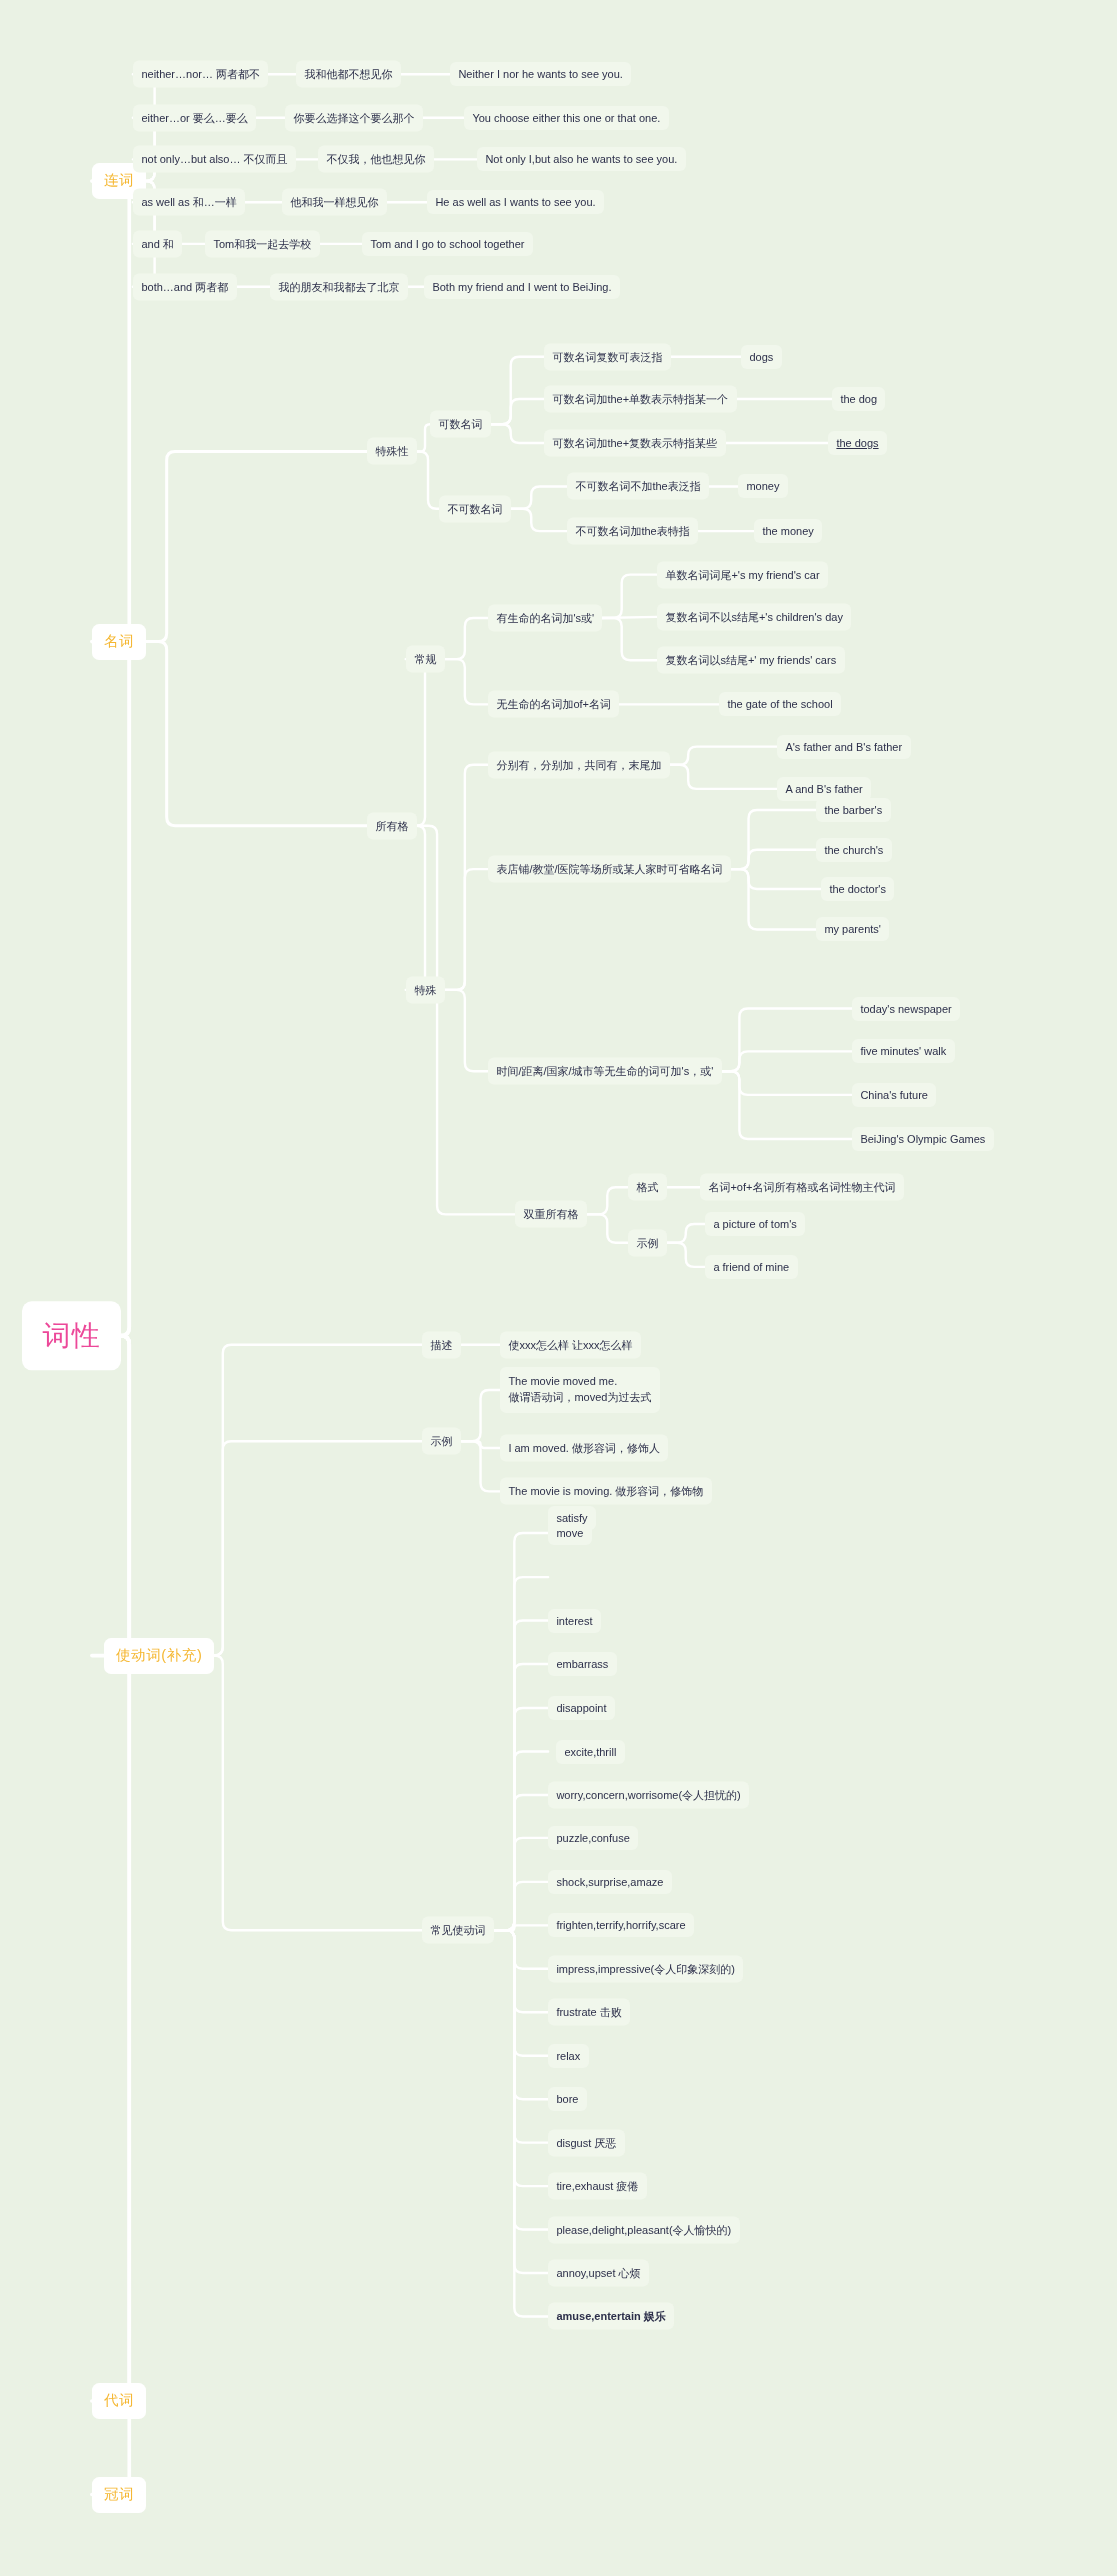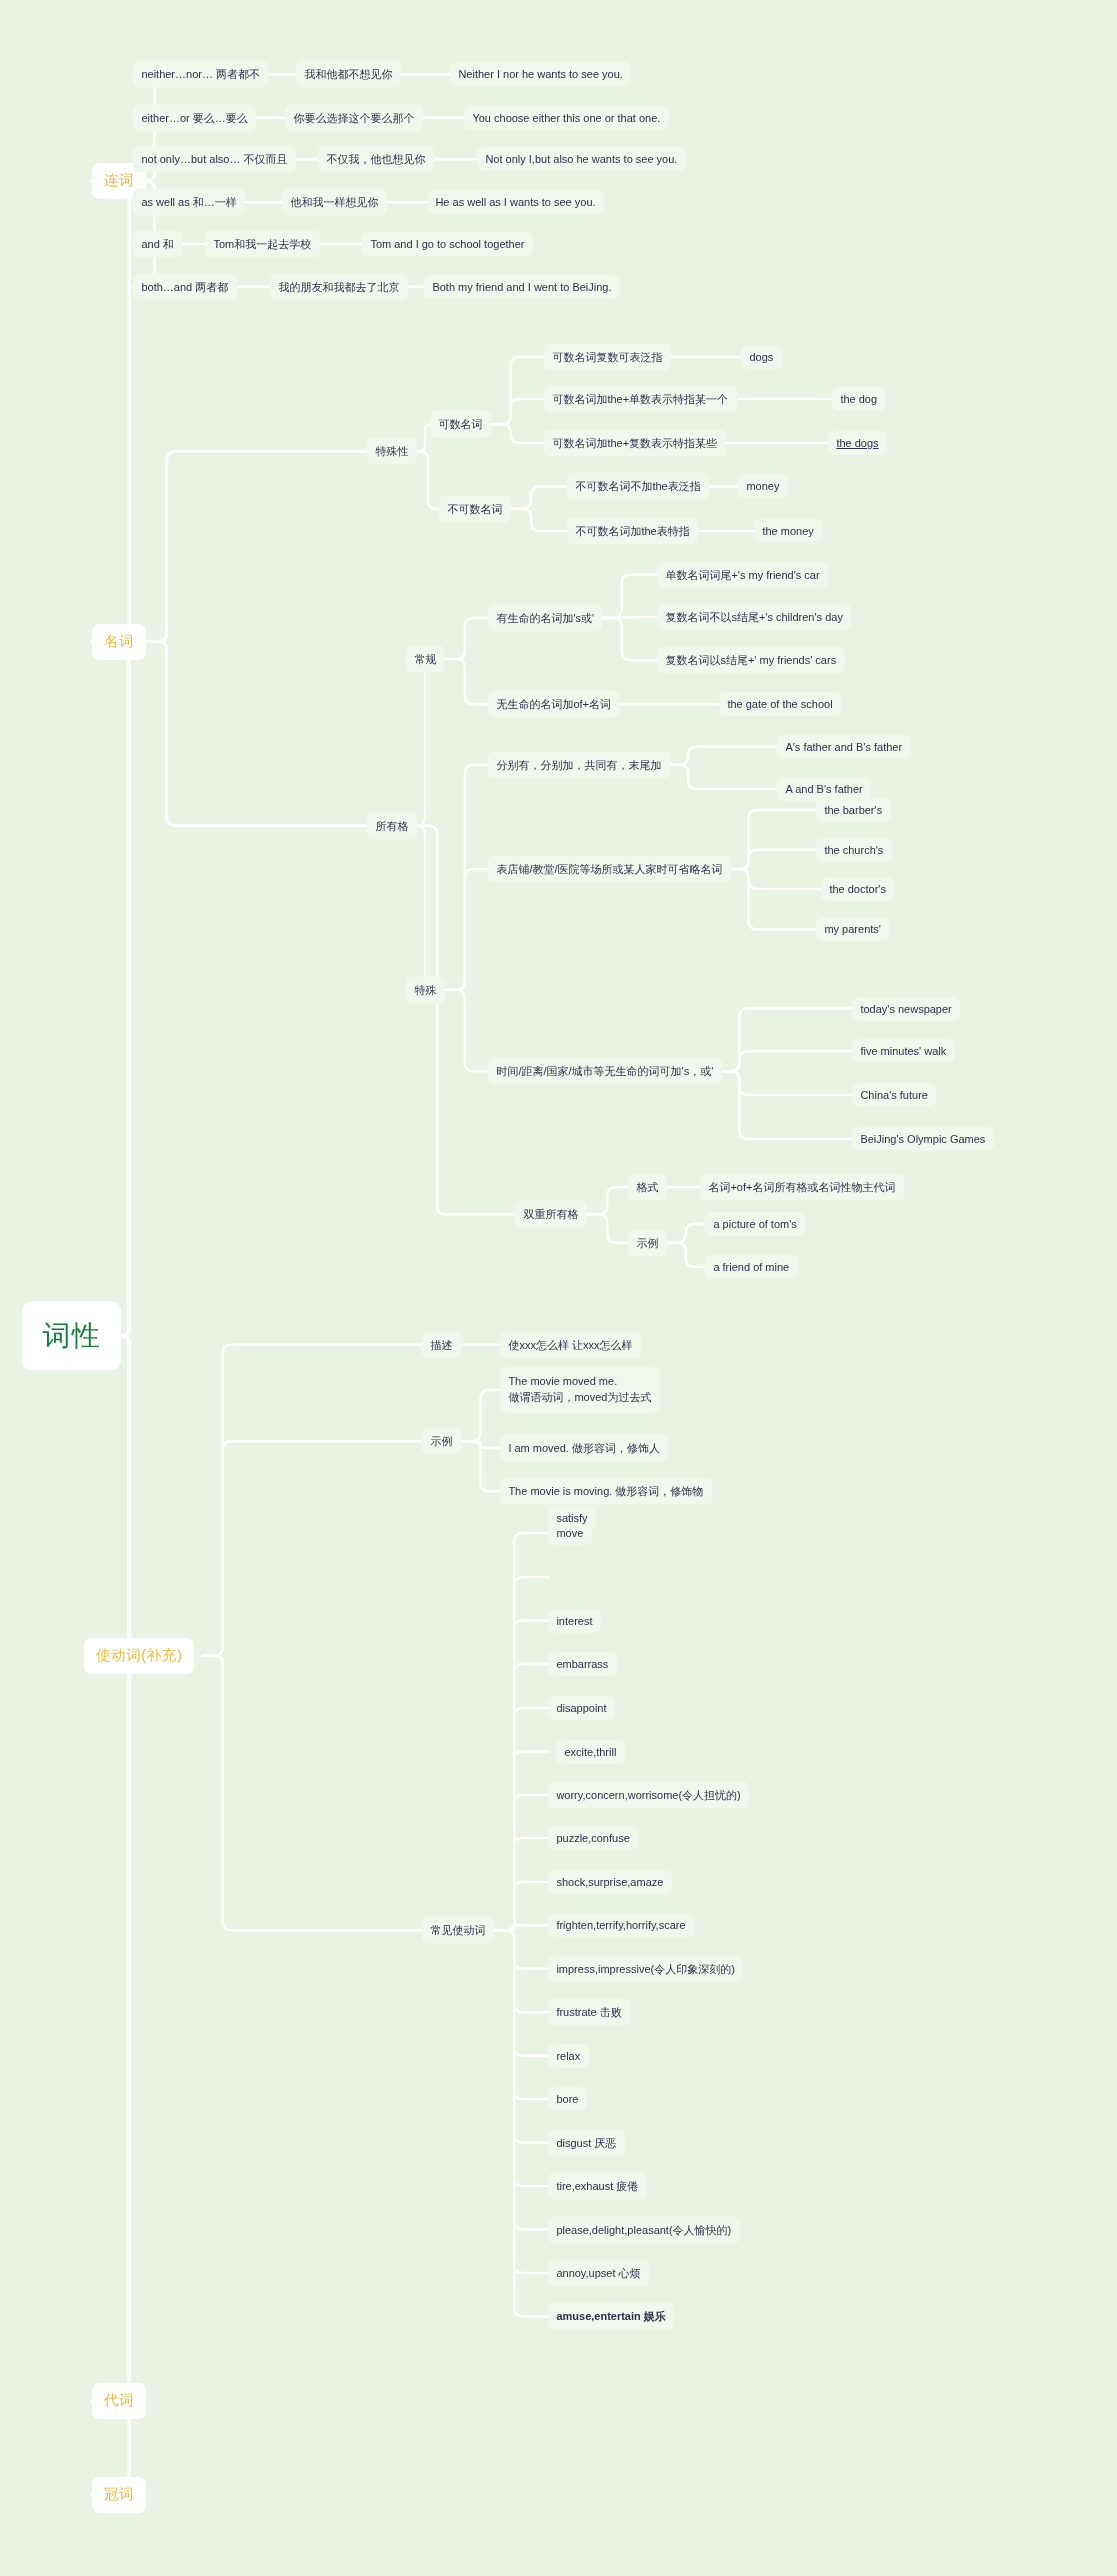--- a/index.html
+++ b/index.html
@@ -34,21 +34,21 @@
     box-sizing: border-box;
     display: flex;
     align-items: center;
     white-space: nowrap;
     border-radius: 6px;
     transform: translateY(-50%);
   }
   
   .node.root {
     background: #ffffff;
-    color: #15803d;
+    color: #ec4899;
     font-size: 28px;
     padding: 15.7px 20.5px;
     border-radius: 9.7px;
     letter-spacing: 1.2px;
   }
   
   .node.topic {
     background: #ffffff;
     color: #f5b731;
     font-size: 14.5px;
@@ -242,21 +242,21 @@
   </div>
 
   <div class="node topic" style="left:92px; top:181px;">
     <span>连词</span>
   </div>
 
   <div class="node topic" style="left:92px; top:642px;">
     <span>名词</span>
   </div>
 
-  <div class="node topic" style="left:84px; top:1656px;">
+  <div class="node topic" style="left:104px; top:1656px;">
     <span>使动词(补充)</span>
   </div>
 
   <div class="node topic" style="left:92px; top:2401px;">
     <span>代词</span>
   </div>
 
   <div class="node topic" style="left:92px; top:2495px;">
     <span>冠词</span>
   </div>

